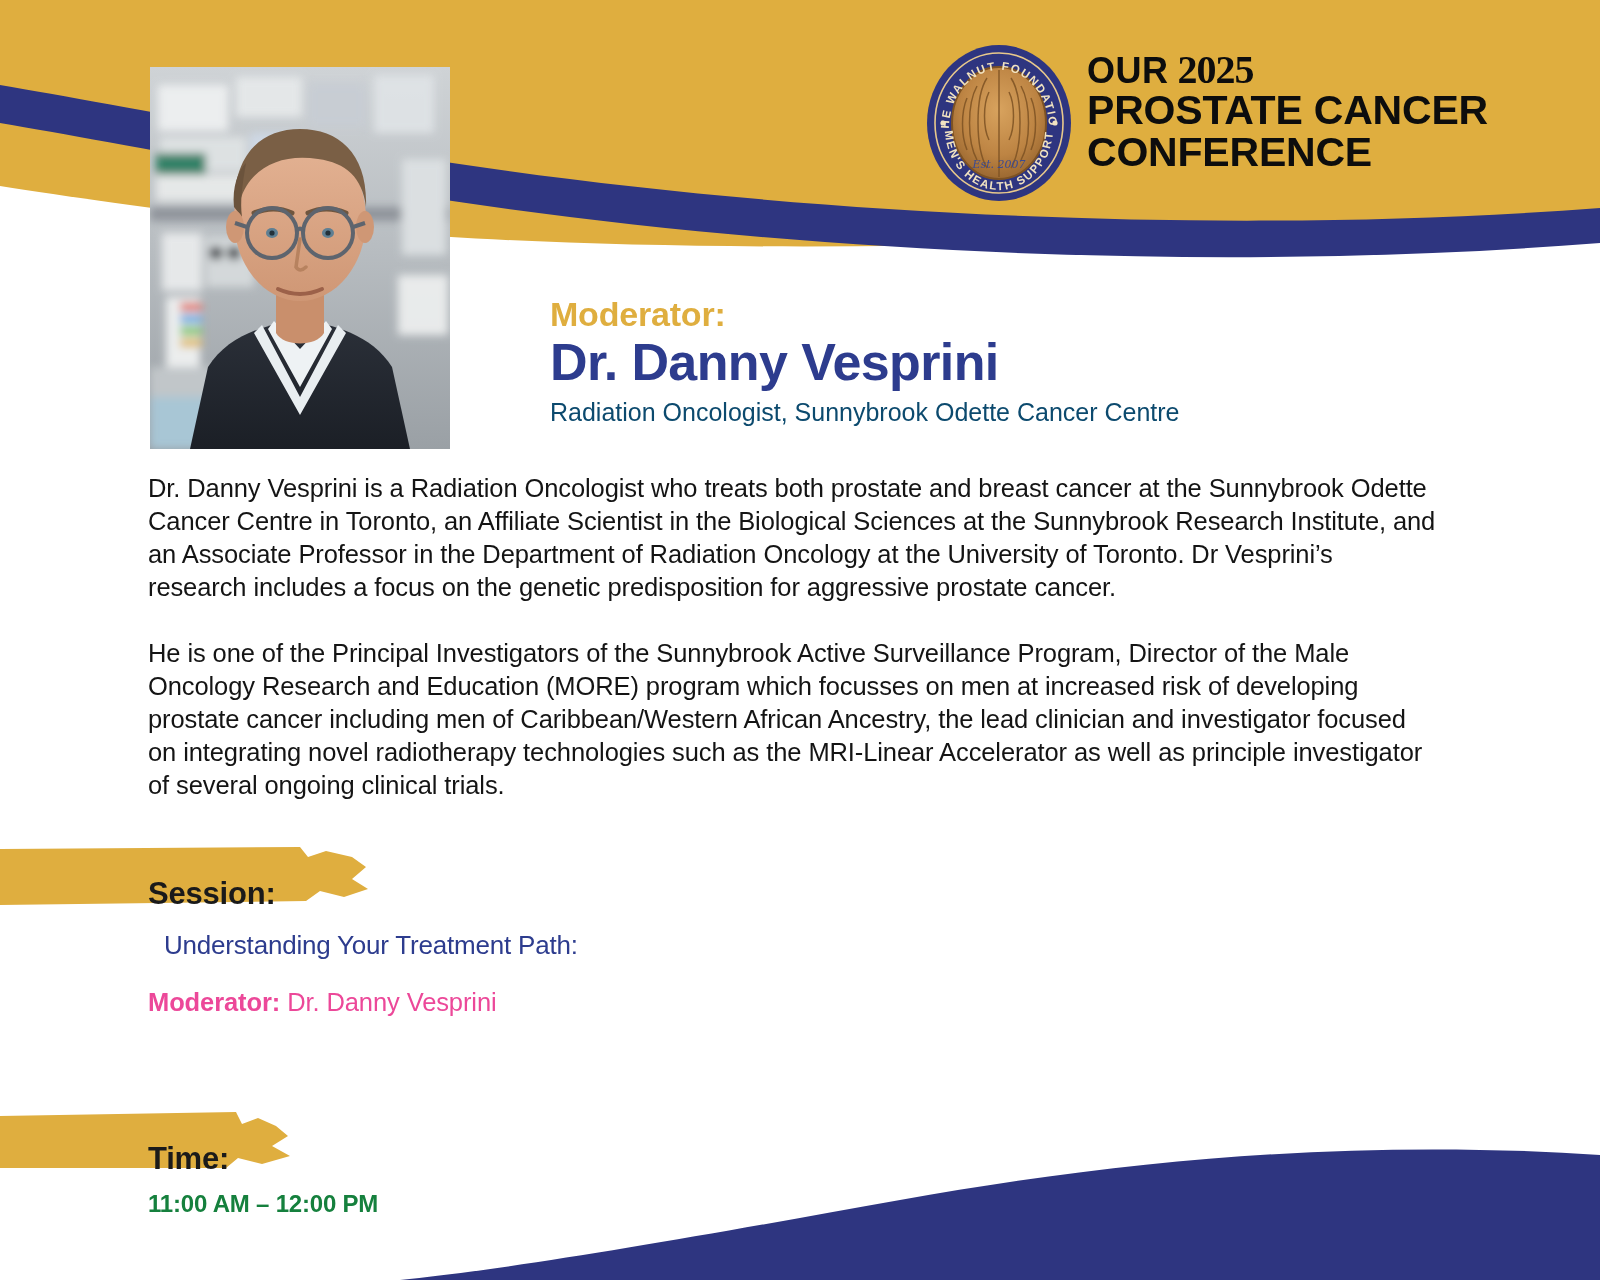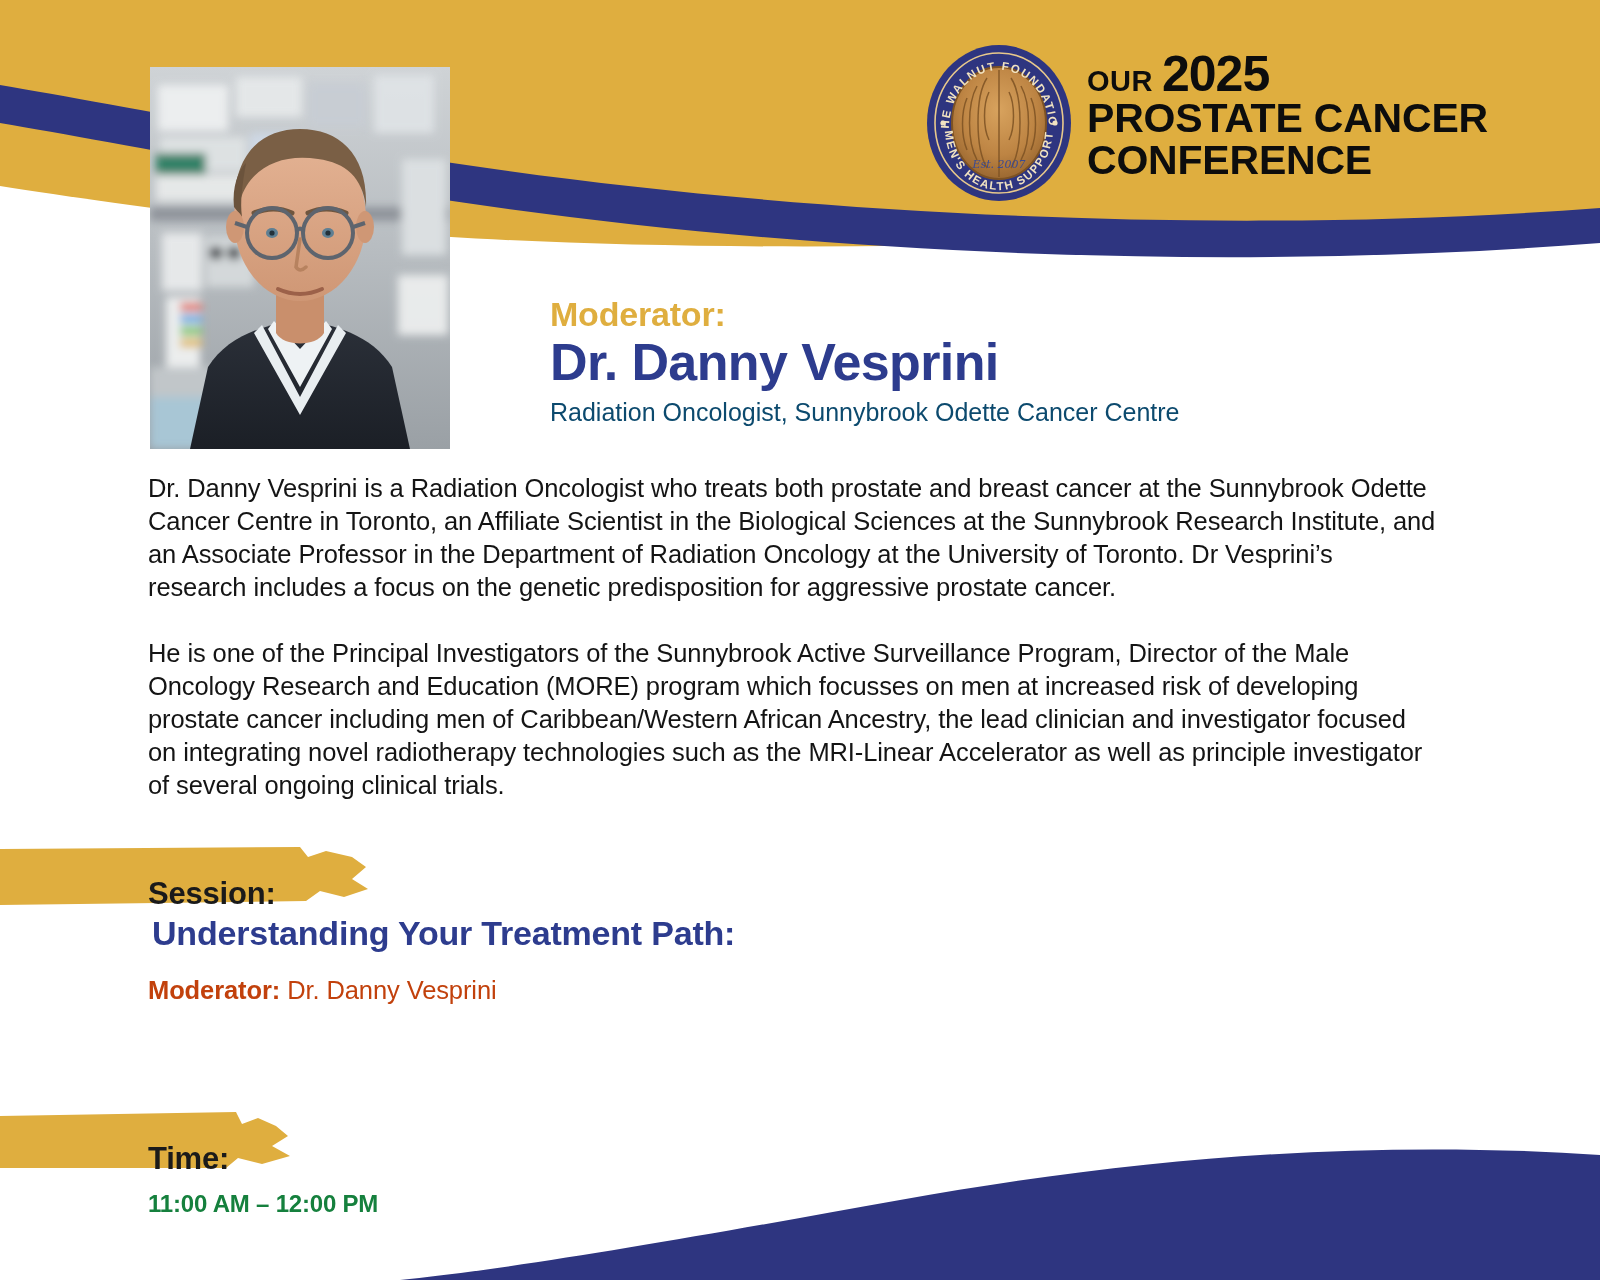--- a/index.html
+++ b/index.html
@@ -62,29 +62,29 @@
     margin-top: 8px;
     color: #0d0d0d;
     line-height: 1;
   }
   .ct-line1 {
     display: flex;
     align-items: baseline;
     gap: 9px;
   }
   .ct-our {
-    font-size: 29px;
+    font-size: 36px;
     font-weight: bold;
     letter-spacing: 0.5px;
     font-family: "Liberation Sans", sans-serif;
   }
   .ct-year {
-    font-size: 50px;
-    font-weight: bold;
-    font-family: Liberation Sans, sans-serif;
+    font-size: 40px;
+    font-weight: bold;
+    font-family: Liberation Serif, serif;
     letter-spacing: -1px;
     line-height: 0.9;
   }
   .ct-line2, .ct-line3 {
     font-size: 41px;
     font-weight: bold;
     letter-spacing: -0.2px;
     margin-top: 1px;
     font-family: "Liberation Sans", sans-serif;
   }
@@ -170,29 +170,29 @@
   
   #session-body {
     position: absolute;
     left: 148px;
     top: 910px;
     width: 1200px;
     z-index: 6;
   }
   .sess-title {
     color: #2D3C8E;
-    font-size: 34px;
-    font-weight: bold;
+    font-size: 26px;
+    font-weight: normal;
     line-height: 38px;
     letter-spacing: -0.2px;
-    margin: 4px;
+    margin: 16px;
   }
   .sess-people {
     margin-top: 22px;
-    color: #c2410c;
+    color: #ec4899;
     font-size: 25.5px;
     line-height: 33px;
     letter-spacing: -0.1px;
   }
   .sess-people b { font-weight: bold; }
 
   
   #time-value {
     position: absolute;
     left: 148px;

